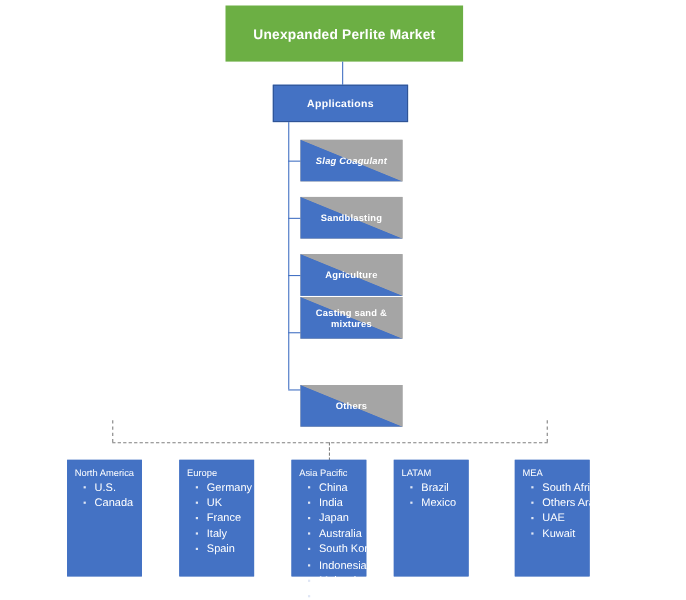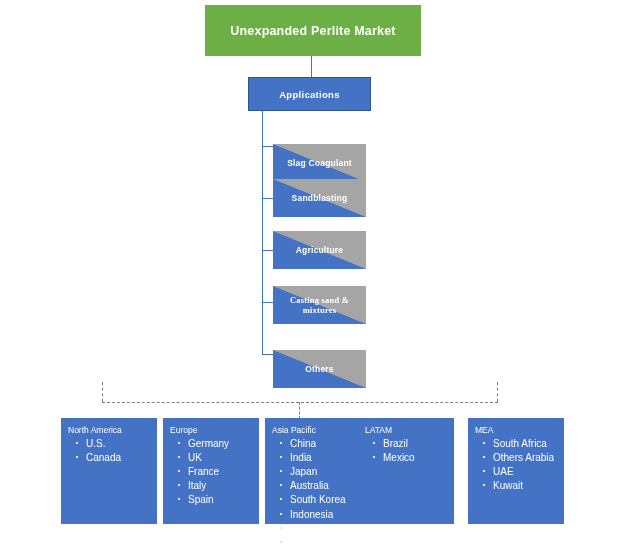--- a/index.html
+++ b/index.html
@@ -109,21 +109,21 @@
   .dash-v {
     position: absolute;
     width: 0;
     border-left: 1px dashed #808080;
   }
 
   
   .region-node {
     position: absolute;
     top: 418px;
-    width: 96px;
+    width: 68px;
     height: 106px;
     background: #4472C4;
     border: 1px solid #4472C4;
     box-sizing: border-box;
     padding: 6px 16px 4px 6px;
   }
   .region-title {
     color: #ffffff;
     font-size: 8.5px;
     line-height: 1.25;
@@ -169,30 +169,30 @@
   </div>
 
   <div class="conn conn-v" style="left:262px; top:111px; height:243px;"></div>
 
   <div class="conn conn-h" style="left:262px; top:146px; width:12px;"></div>
   <div class="conn conn-h" style="left:262px; top:198px; width:12px;"></div>
   <div class="conn conn-h" style="left:262px; top:250px; width:12px;"></div>
   <div class="conn conn-h" style="left:262px; top:302px; width:12px;"></div>
   <div class="conn conn-h" style="left:262px; top:354px; width:12px;"></div>
 
-  <div class="app-node" style="top:144px;">
+  <div class="app-node" style="top:127px;font-style:italic;">
     <span class="app-label">Slag Coagulant</span>
   </div>
   <div class="app-node" style="top:179px;">
     <span class="app-label">Sandblasting</span>
   </div>
   <div class="app-node" style="top:231px;">
     <span class="app-label">Agriculture</span>
   </div>
-  <div class="app-node" style="top:286px;font-family:Liberation Serif, serif;">
+  <div class="app-node" style="top:270px;">
     <span class="app-label">Casting sand &amp; mixtures</span>
   </div>
   <div class="app-node" style="top:335px;margin-top:15px;">
     <span class="app-label">Others</span>
   </div>
 
   <div class="dash-v" style="left:102px; top:382px; height:20px;"></div>
   <div class="dash-h" style="left:102px; top:402px; width:396px;"></div>
   <div class="dash-v" style="left:497px; top:382px; height:20px;"></div>
   <div class="dash-v" style="left:299px; top:402px; height:17px;"></div>

